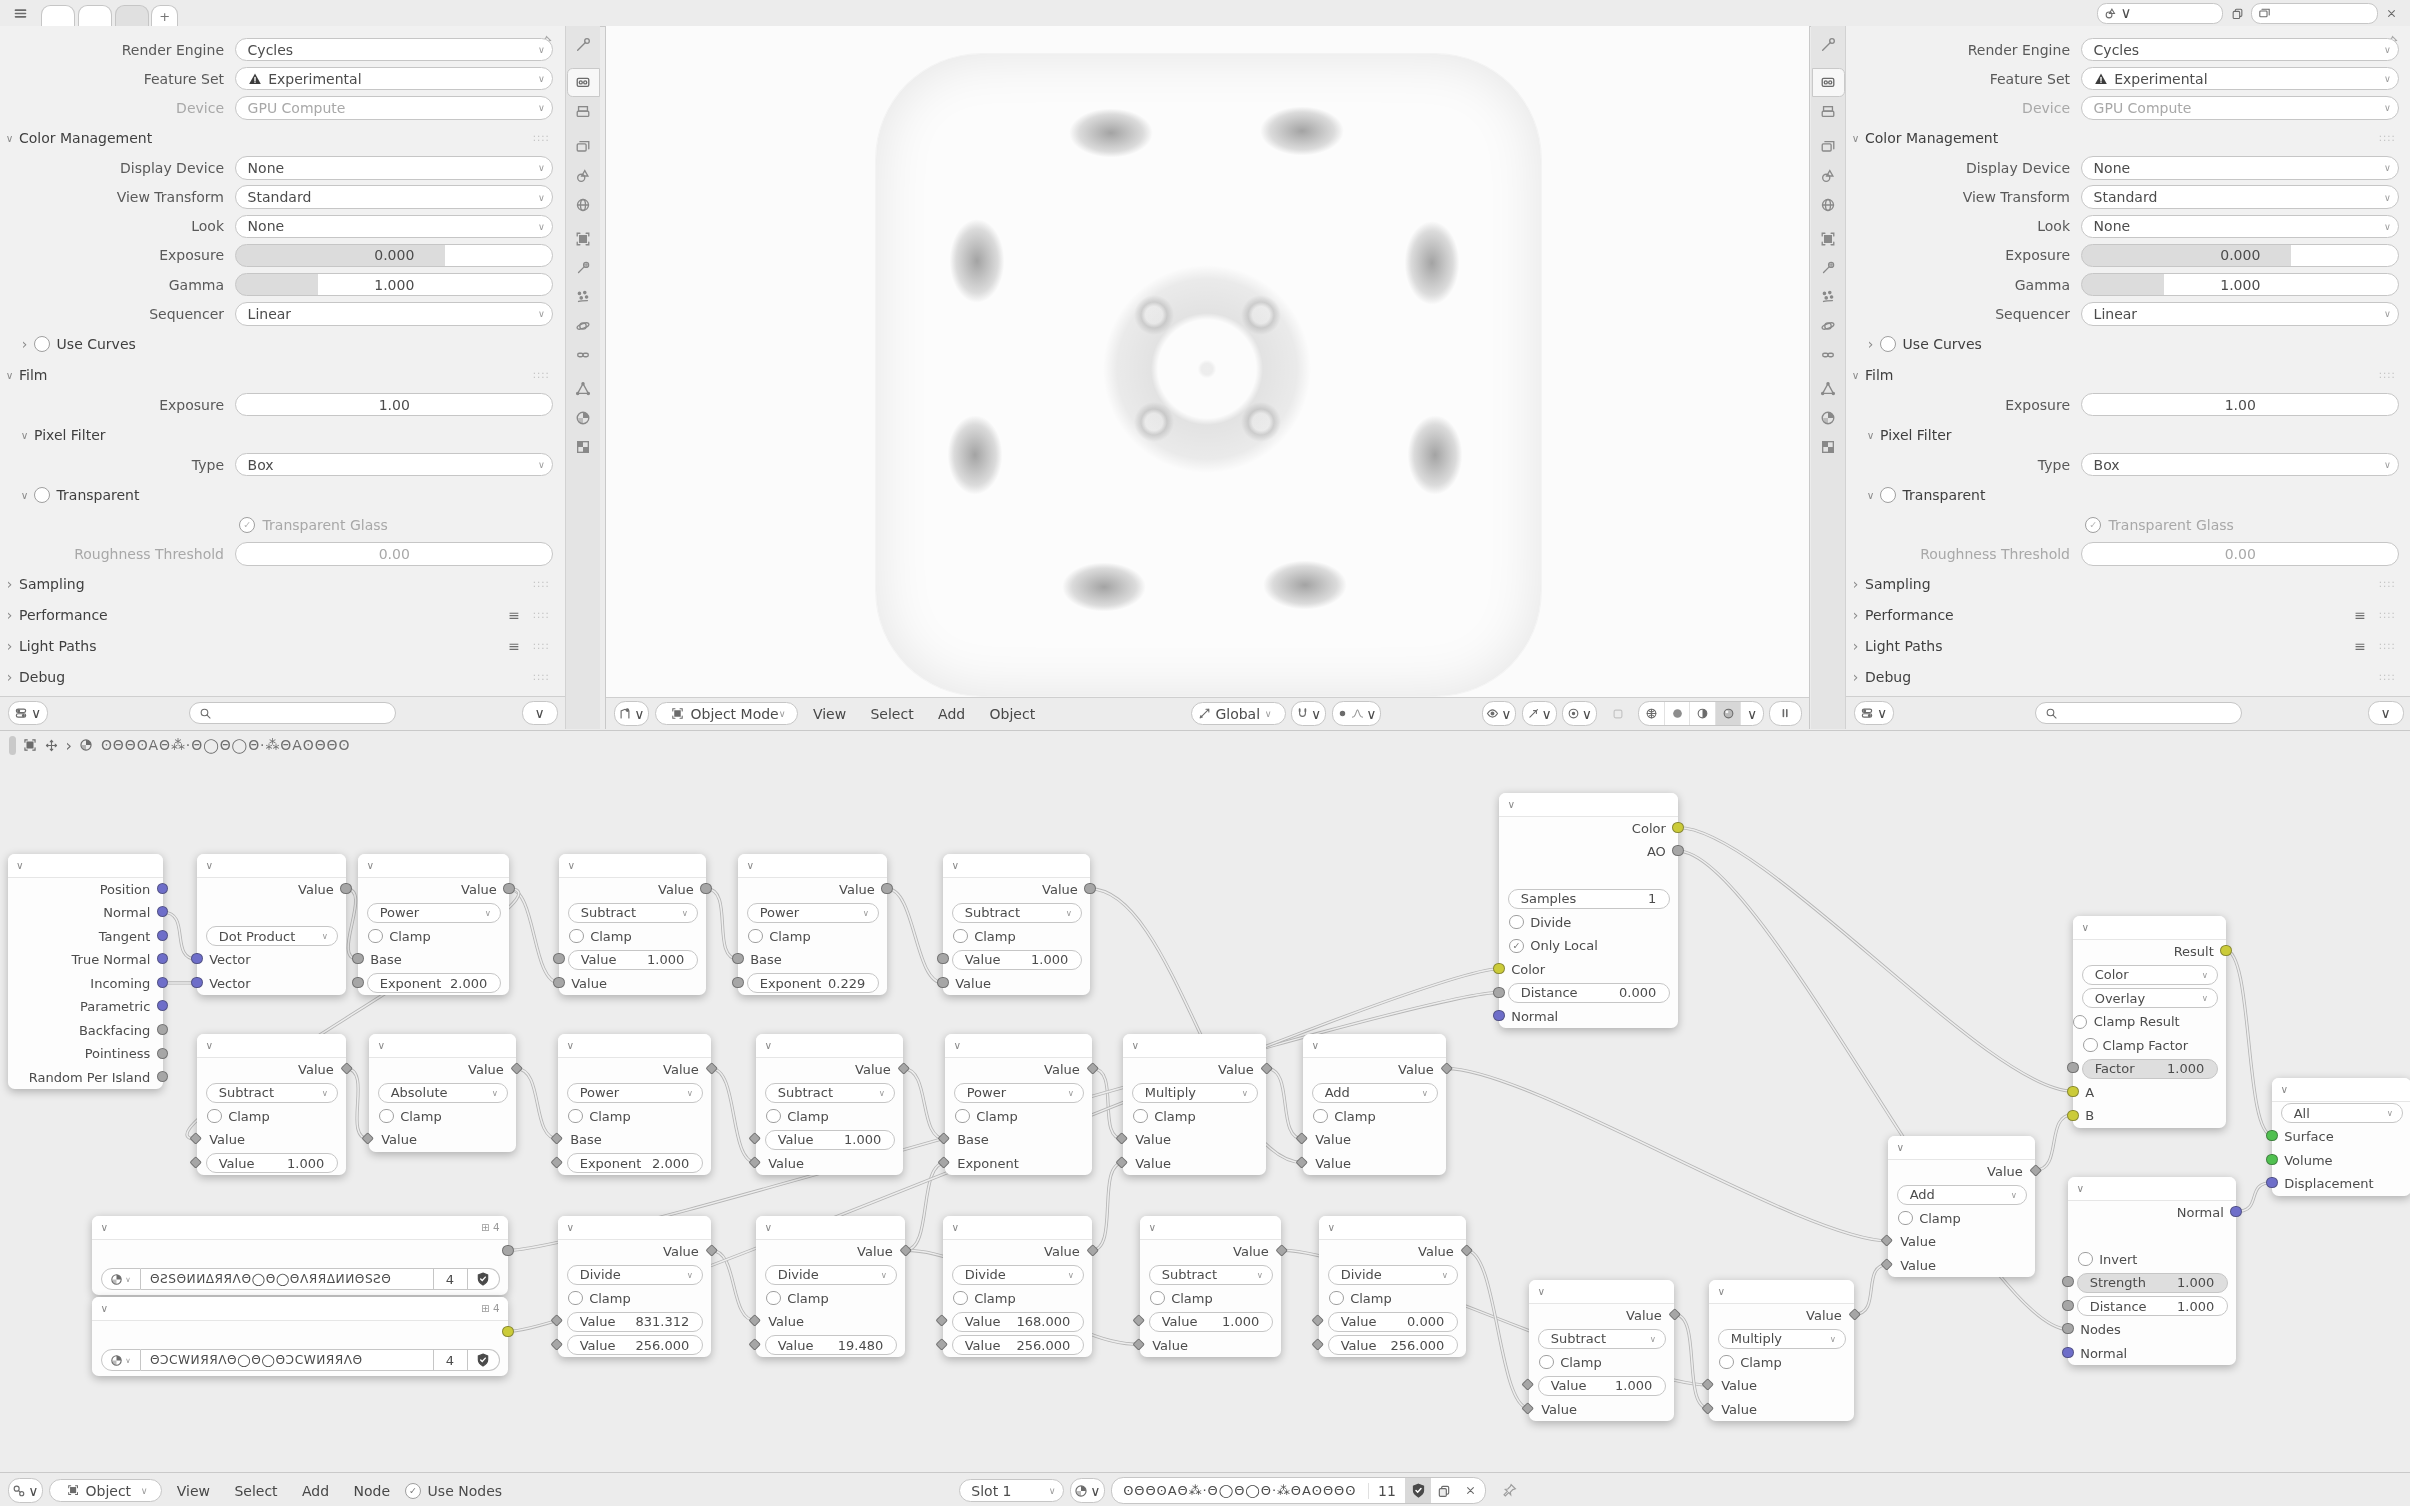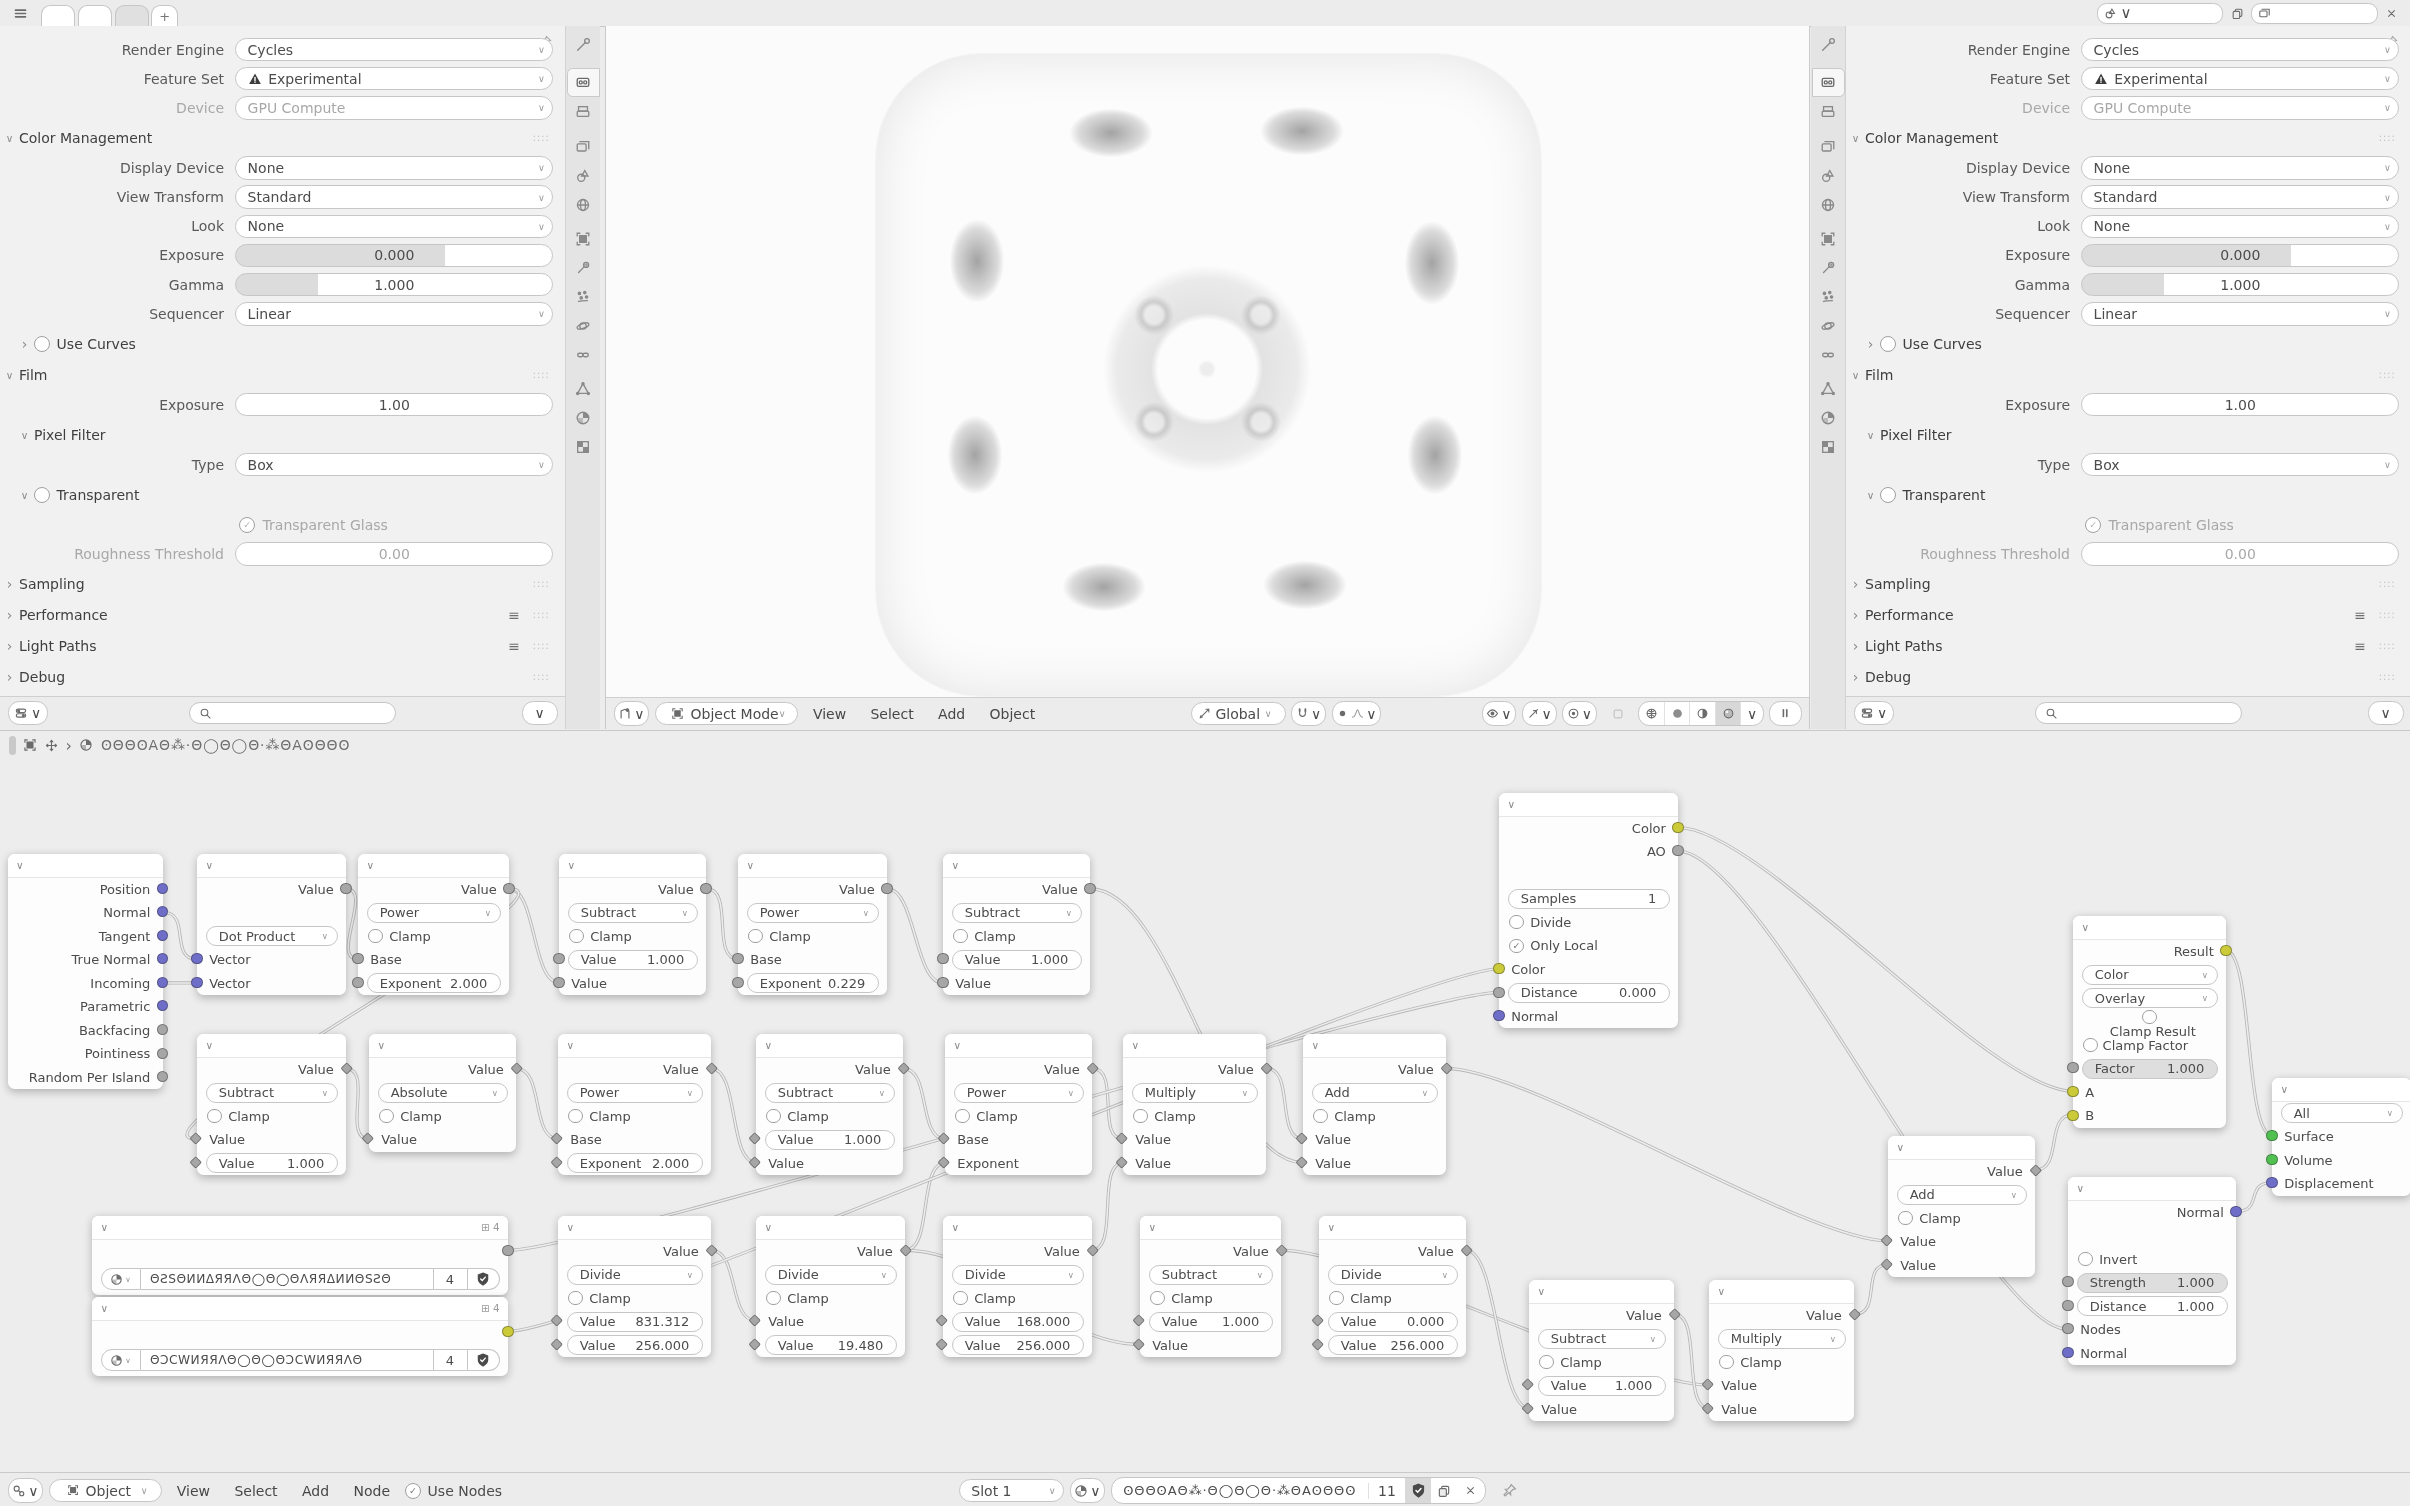--- a/index.html
+++ b/index.html
@@ -1697,21 +1697,21 @@
               <span class="nl">Color</span>
               <span style="margin-left: auto; padding-right: 8.5px; color: rgb(154, 154, 154); font-size: 8.5px;">∨</span>
             </div>
           </div>
           <div class="nrow">
             <div class="npill">
               <span class="nl">Overlay</span>
               <span style="margin-left: auto; padding-right: 8.5px; color: rgb(154, 154, 154); font-size: 8.5px;">∨</span>
             </div>
           </div>
-          <div class="nrow" style="padding-left: 0; flex-direction: column;">
+          <div class="nrow" style="padding-left: 0;">
             <span class="ckc" style="width: 12.2px; height: 12.2px;"></span>
             <span style="margin-left: 6.6px;">Clamp Result</span>
           </div>
           <div class="nrow" style="padding-left: 10.4px;">
             <span class="ckc" style="width: 12.2px; height: 12.2px;"></span>
             <span style="margin-left: 5px;">Clamp Factor</span>
           </div>
           <div class="nrow">
             <div class="npill filled">
               <span class="nl">Factor</span>

